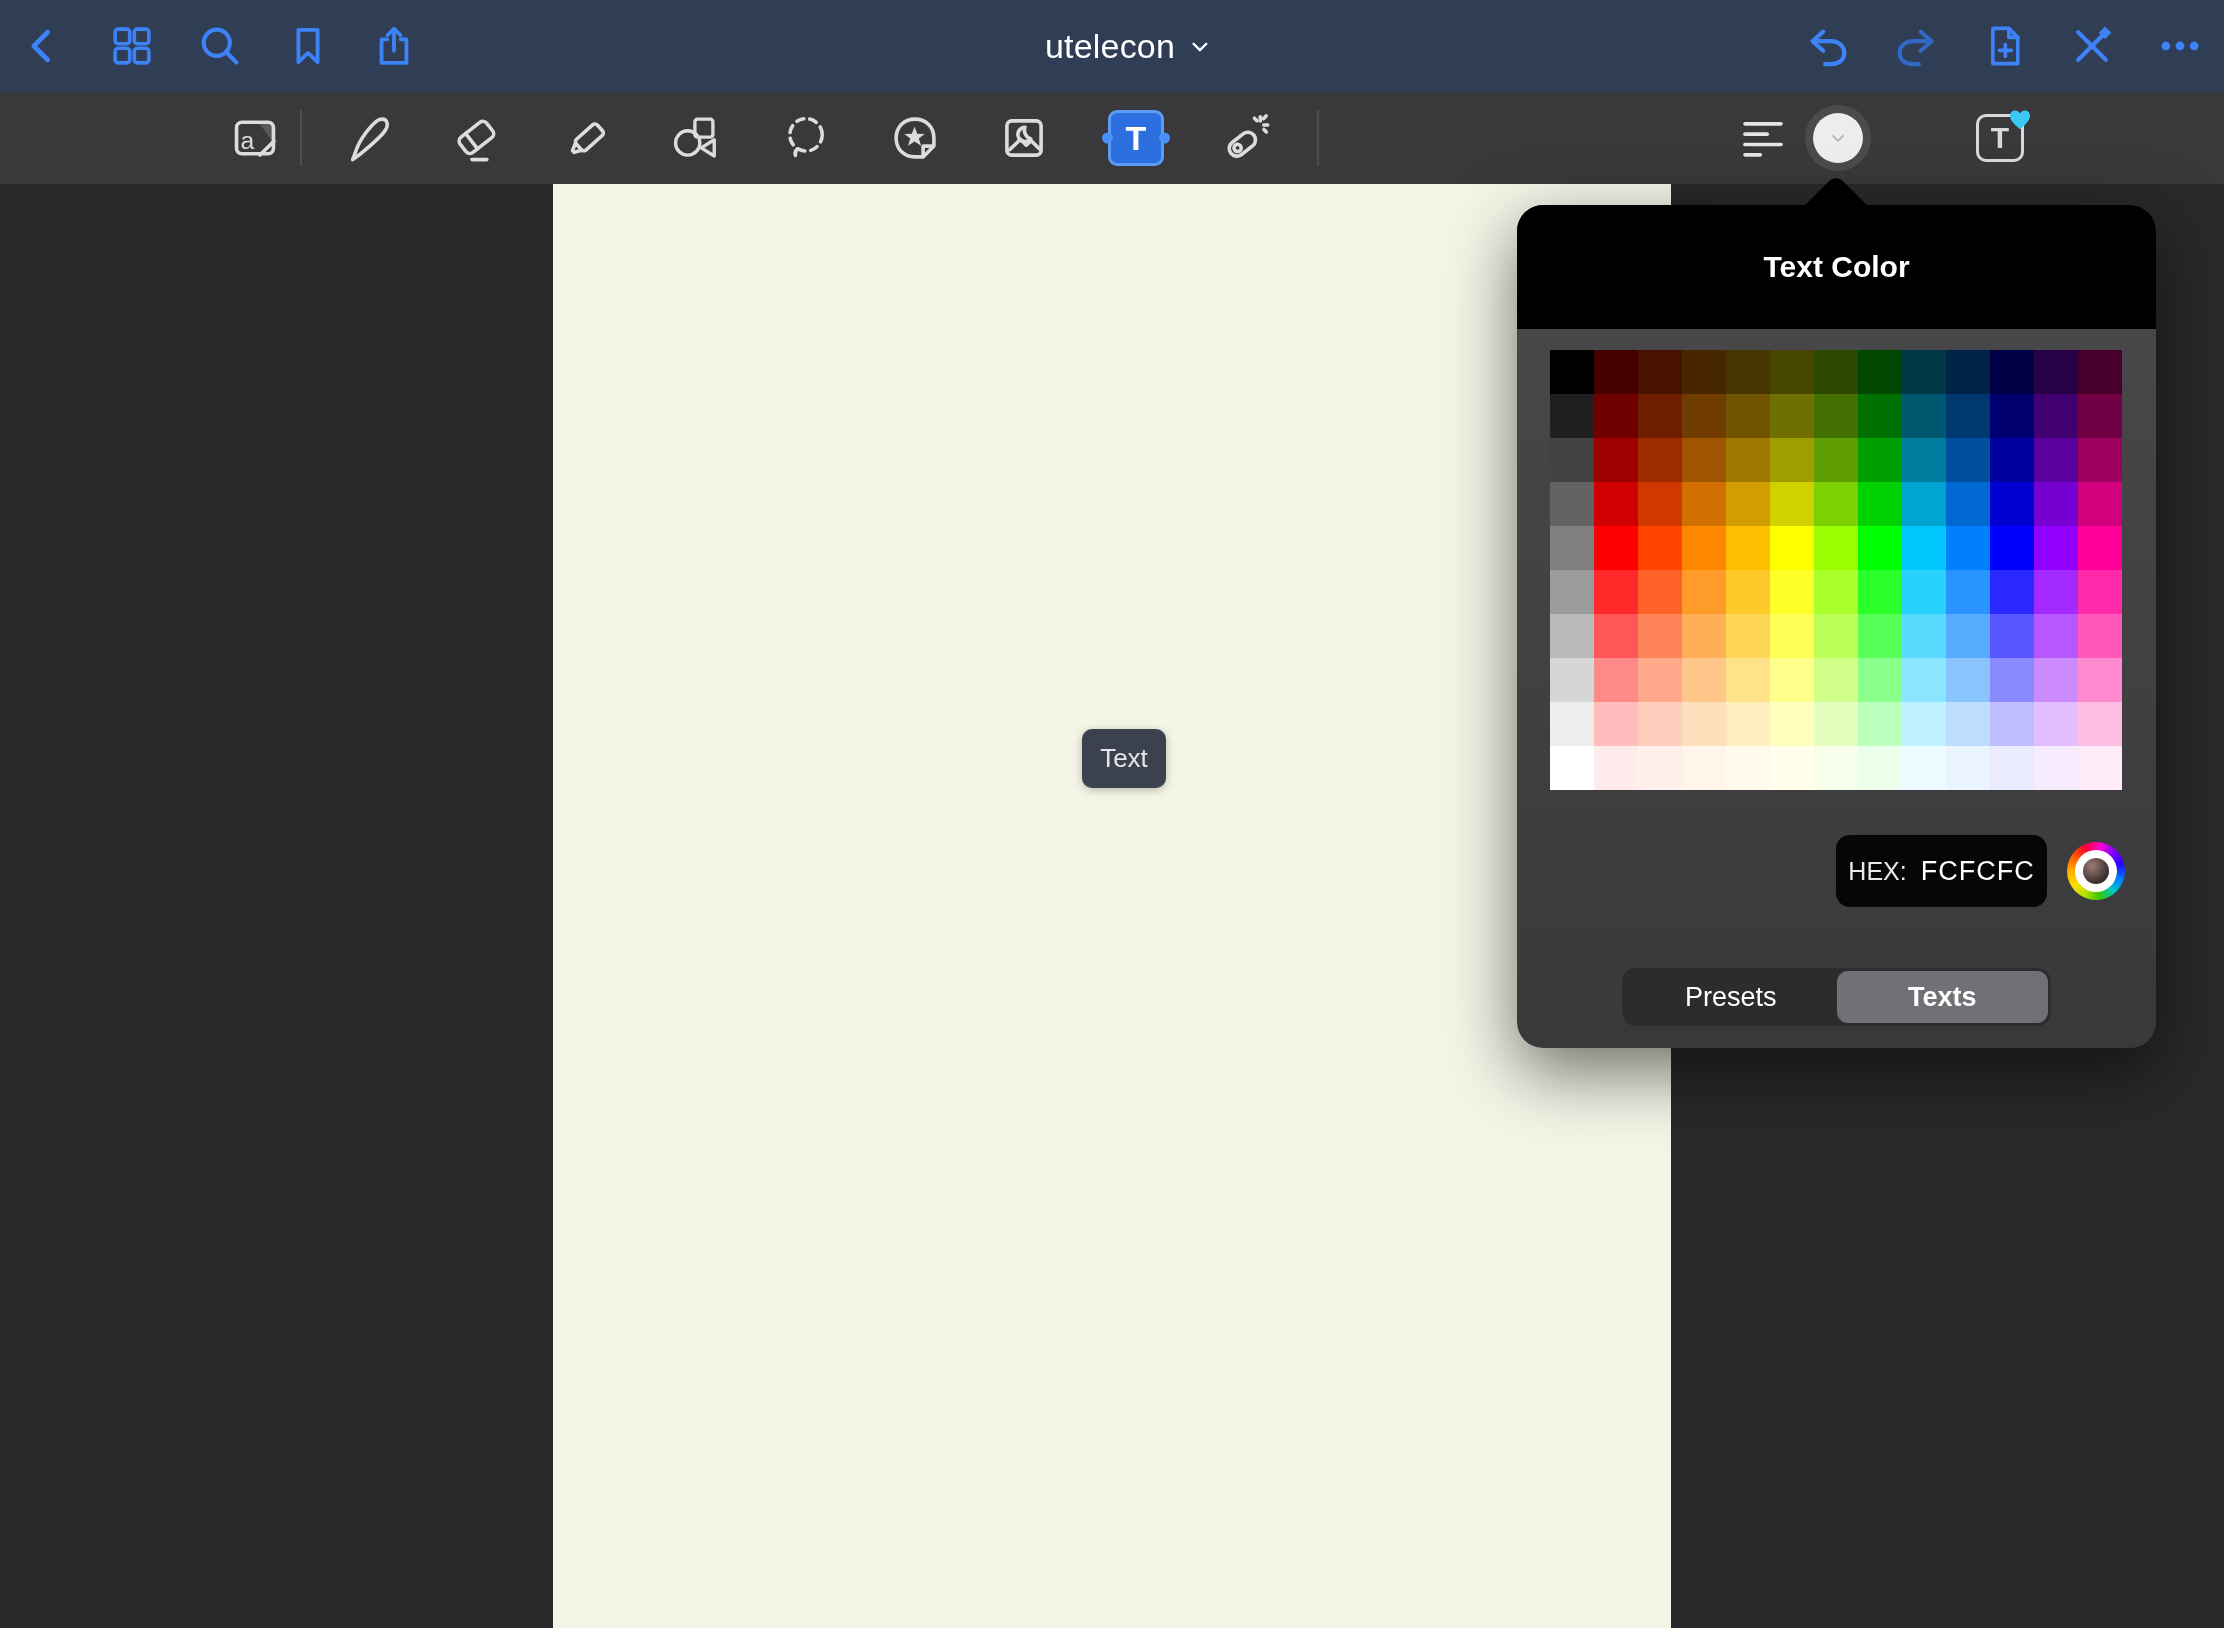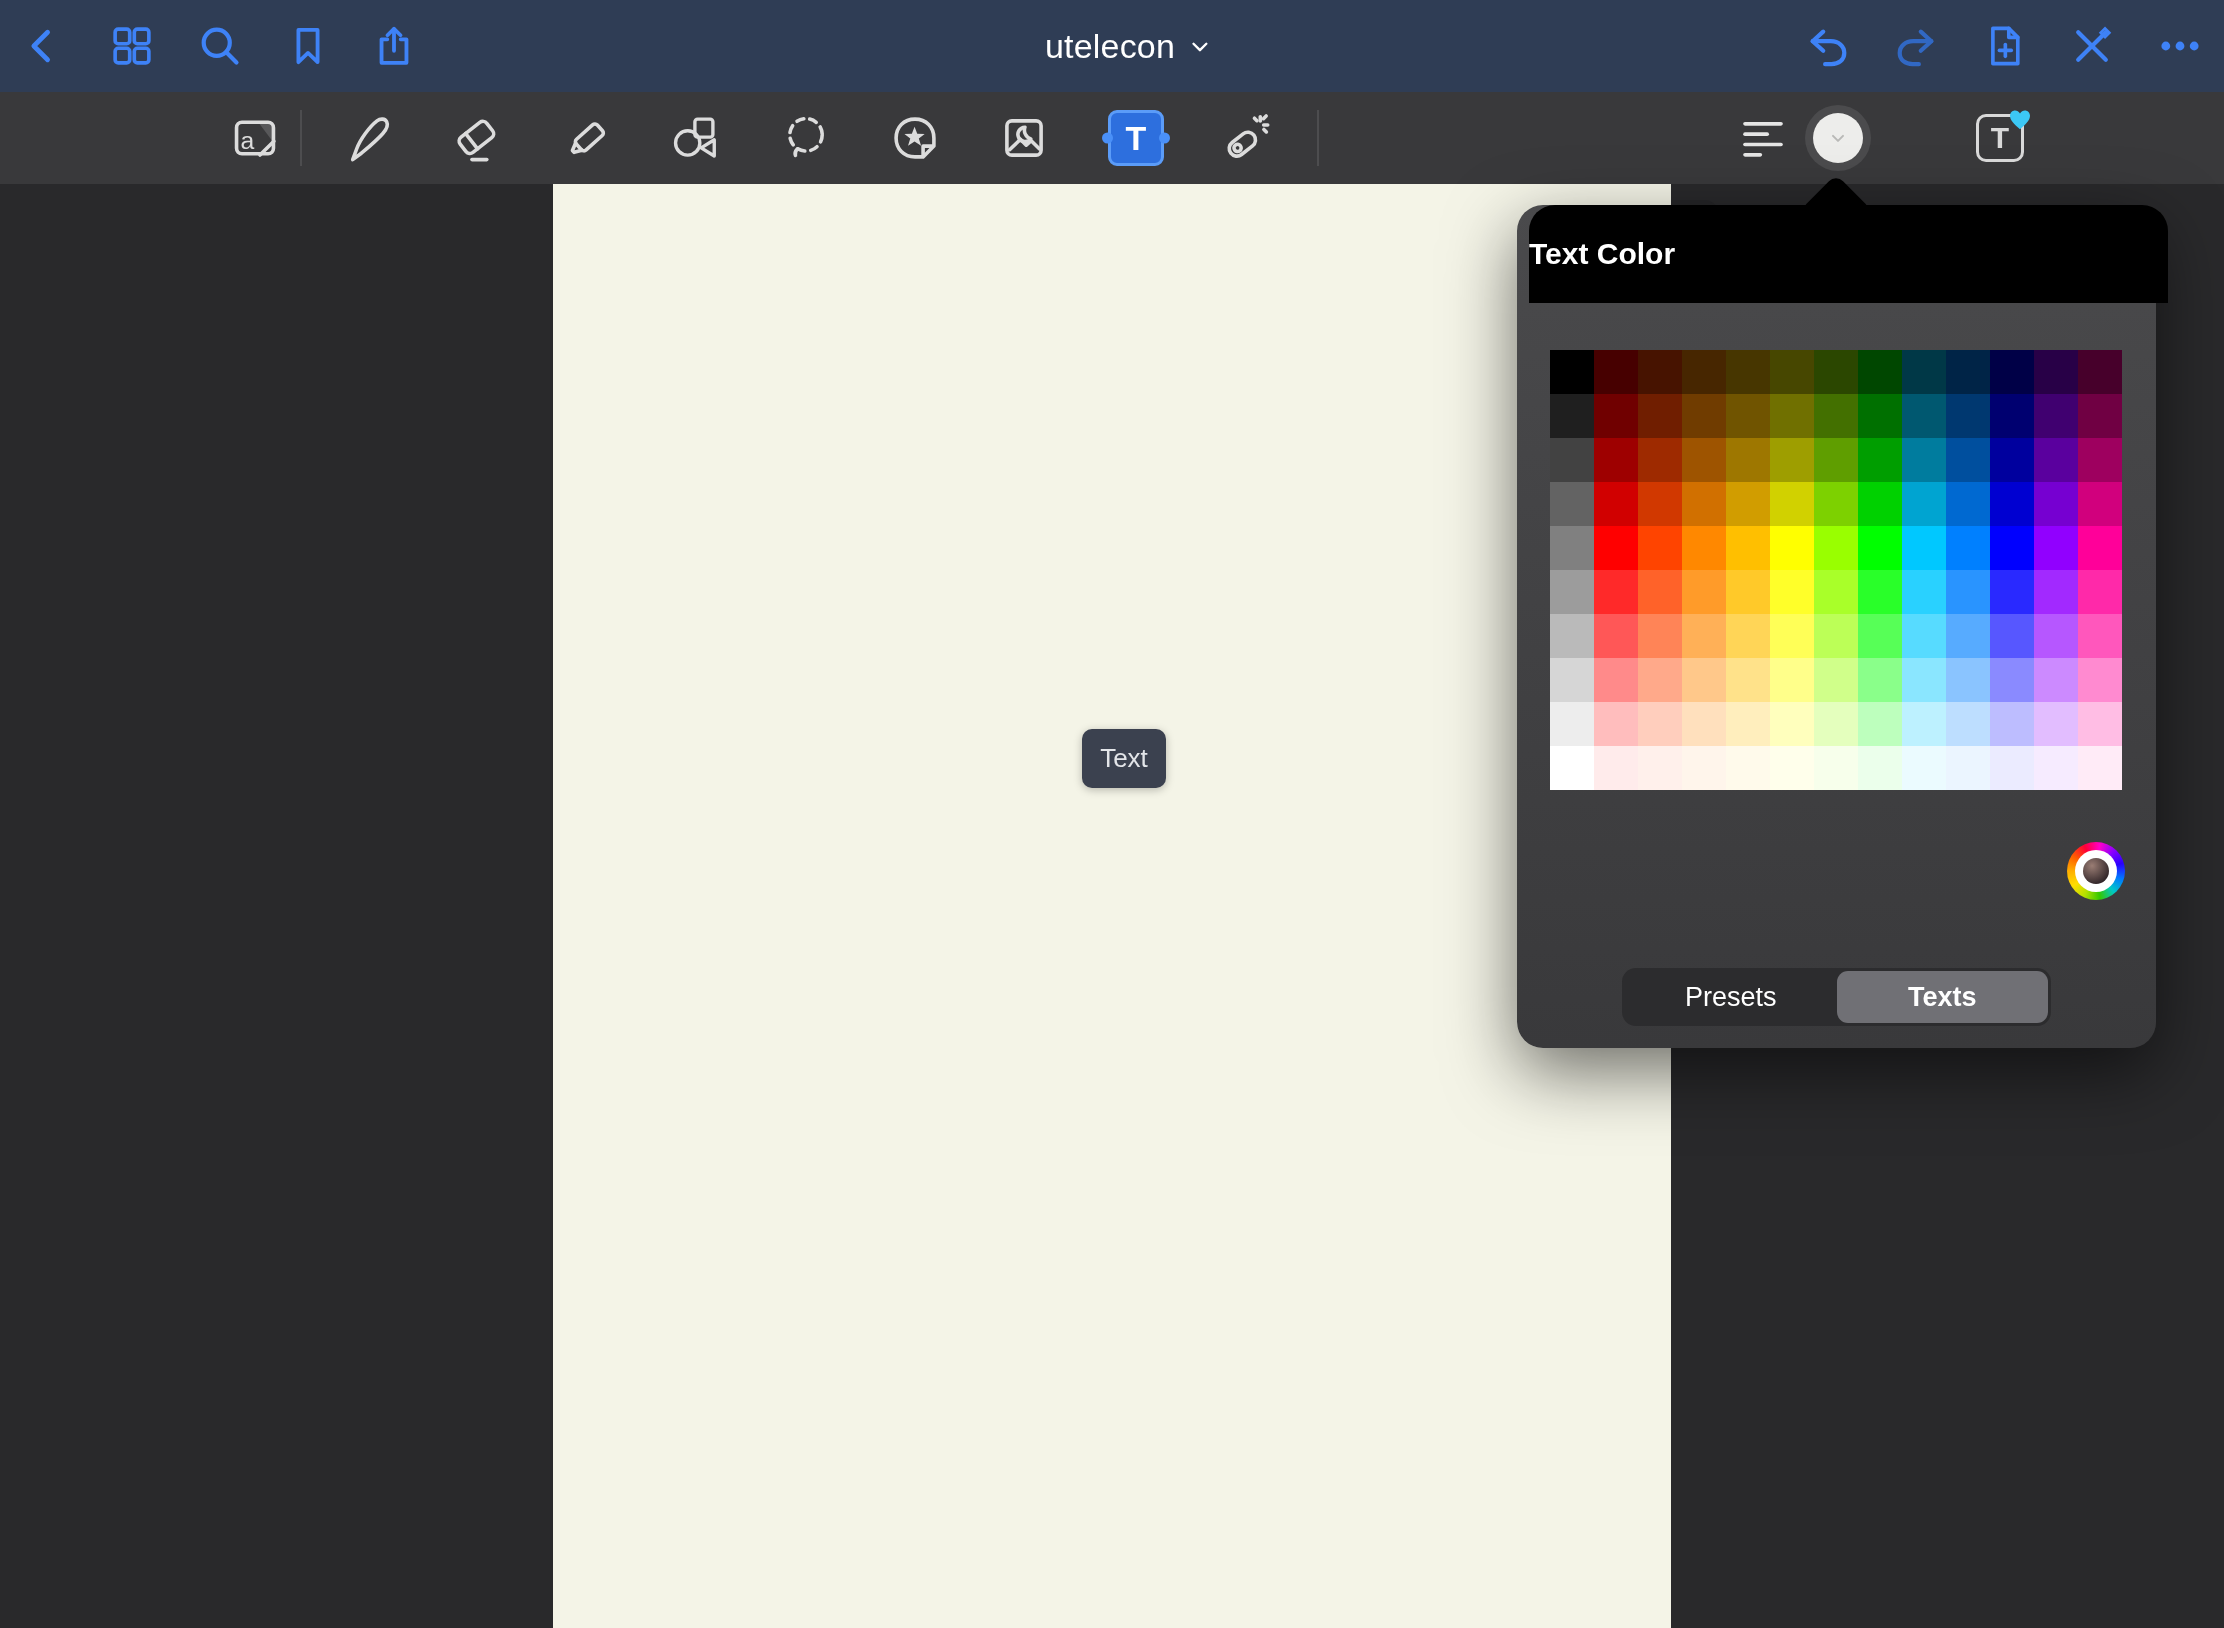--- a/index.html
+++ b/index.html
@@ -87,23 +87,23 @@
     border-radius:26px;
     background:linear-gradient(#4A4A4C, #39393B);
     box-shadow:0 24px 70px rgba(0,0,0,.55);
   }
   .popover-arrow {
     position:absolute; left:293px; top:-20px;
     width:52px; height:52px; background:#000000;
     border-radius:10px; transform:rotate(45deg);
   }
   .popover-header {
-    position:absolute; left:12px; top:0; width:100%; height:98px;
+    position:absolute; left:0; top:0; width:100%; height:124px;
     background:#000000; border-radius:26px 26px 0 0;
-    display:flex; align-items:center; justify-content:flex-start;
+    display:flex; align-items:center; justify-content:center;
   }
   .popover-header span { color:#FFFFFF; font-size:30px; font-weight:600; }
   .color-grid {
     position:absolute; left:33px; top:145px;
     display:grid; grid-auto-rows:44px;
   }
   .swatch { width:44px; height:44px; cursor:pointer; }
   .hex-box {
     position:absolute; left:319px; top:630px; width:211px; height:72px;
     background:#060606; border-radius:14px;
@@ -490,20 +490,24 @@
       <div class="swatch" style="background: rgb(255, 255, 235);"></div>
       <div class="swatch" style="background: rgb(247, 255, 235);"></div>
       <div class="swatch" style="background: rgb(235, 255, 235);"></div>
       <div class="swatch" style="background: rgb(235, 251, 255);"></div>
       <div class="swatch" style="background: rgb(235, 245, 255);"></div>
       <div class="swatch" style="background: rgb(235, 235, 255);"></div>
       <div class="swatch" style="background: rgb(246, 235, 255);"></div>
       <div class="swatch" style="background: rgb(255, 235, 247);"></div>
     </div>
 
+  <div class="hex-box">
+    <span class="hex-label">HEX:</span>
+    <span class="hex-value">FCFCFC</span>
+  </div>
 
   <div class="wheel">
     <div class="wheel-inner">
       <div class="wheel-core"></div>
     </div>
   </div>
 
   <div class="segmented">
     <div class="segment">Presets</div>
     <div class="segment selected">Texts</div>

